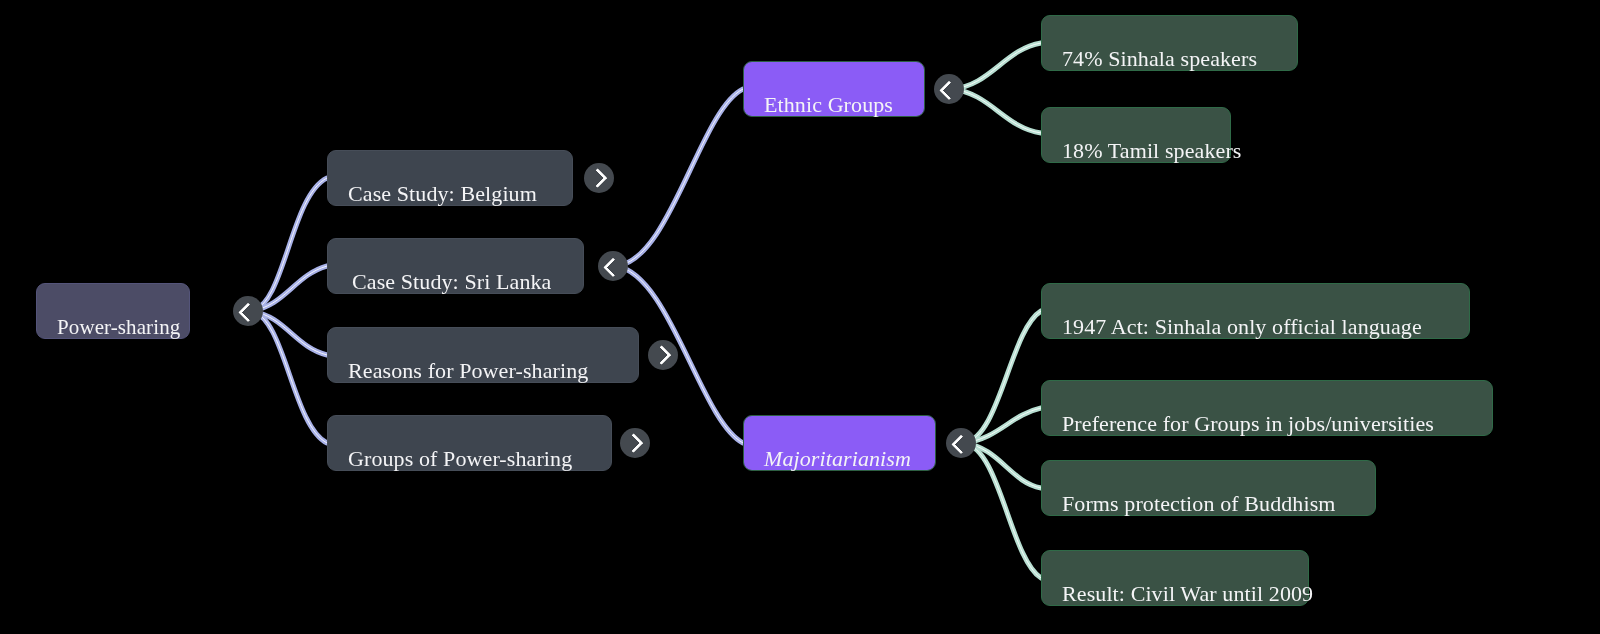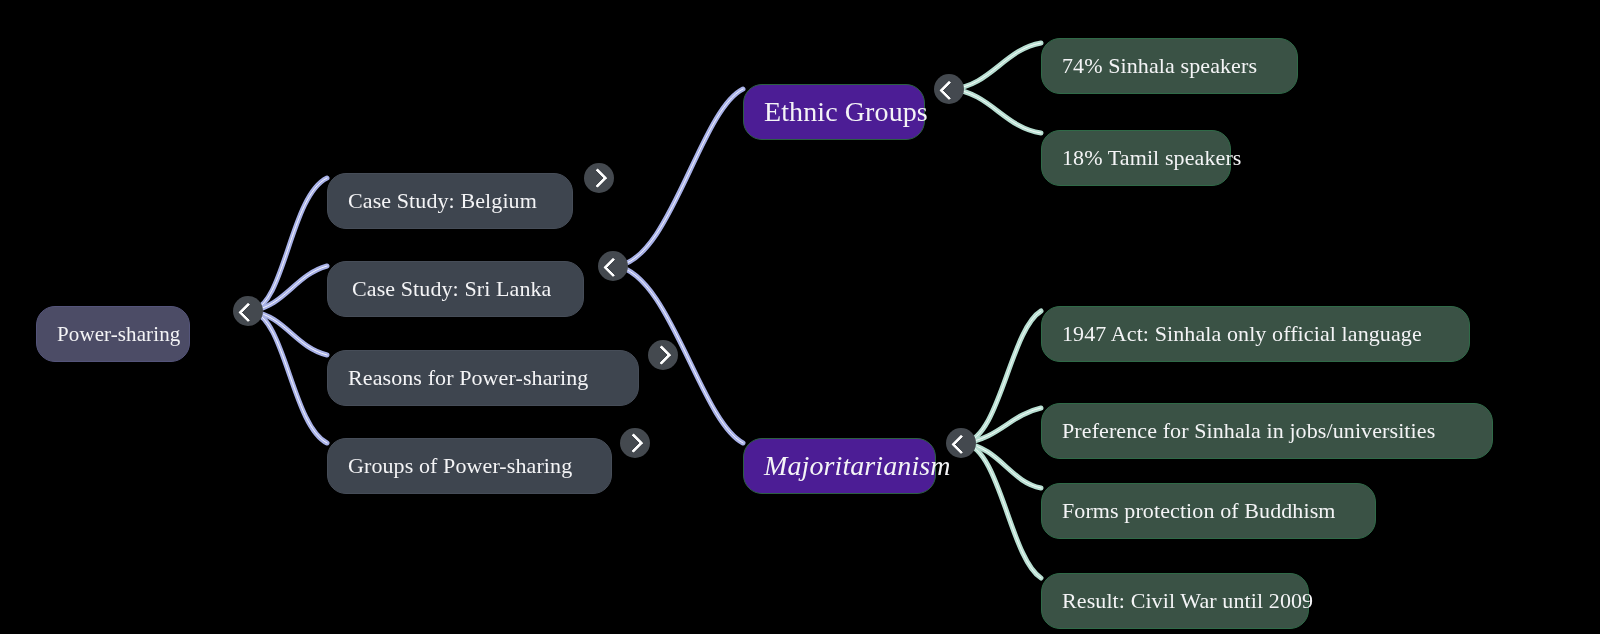--- a/index.html
+++ b/index.html
@@ -25,49 +25,48 @@
     left: 0;
     top: 0;
     width: 1600px;
     height: 634px;
     pointer-events: none;
   }
   .node {
     position: absolute;
     box-sizing: border-box;
     display: flex;
-    align-items: center;
-    border-radius: 19px;
+    align-items: flex-end;
+    border-radius: 9px;
     color: #f4f4f6;
     white-space: nowrap;
     padding: 0 20px;
     letter-spacing: 0.1px;
-    margin-top: 23px;
   }
   .node-label {
     display: block;
     line-height: 1;
   }
   
   .lvl0 {
     background: #4c4c66;
     border: 1px solid #54547a;
     font-size: 21px;
   }
   
   .lvl1 {
     background: #3e454f;
     border: 1px solid #464d58;
     font-size: 22px;
   }
   
   .lvl2 {
-    background: #4c1d95;
+    background: #8b5cf6;
     border: 1px solid #2d5f42;
-    font-size: 28px;
+    font-size: 22px;
   }
   .lvl3 {
     background: #3a5245;
     border: 1px solid #2f6a47;
     font-size: 22px;
   }
   
   .toggle {
     position: absolute;
     width: 30px;
@@ -166,21 +165,21 @@
       <div class="node lvl3" style="left: 1041px; top: 15px; width: 257px; height: 56px;">
         <span class="node-label">74% Sinhala speakers</span>
       </div>
       <div class="node lvl3" style="left: 1041px; top: 107px; width: 190px; height: 56px;">
         <span class="node-label">18% Tamil speakers</span>
       </div>
       <div class="node lvl3" style="left: 1041px; top: 283px; width: 429px; height: 56px;">
         <span class="node-label">1947 Act: Sinhala only official language</span>
       </div>
       <div class="node lvl3" style="left: 1041px; top: 380px; width: 452px; height: 56px;">
-        <span class="node-label">Preference for Sinhala in jobs/universities</span>
+        <span class="node-label">Preference for Groups in jobs/universities</span>
       </div>
       <div class="node lvl3" style="left: 1041px; top: 460px; width: 335px; height: 56px;">
         <span class="node-label">Forms protection of Buddhism</span>
       </div>
       <div class="node lvl3" style="left: 1041px; top: 550px; width: 268px; height: 56px;">
         <span class="node-label">Result: Civil War until 2009</span>
       </div>
     </div>
 </div>
 

